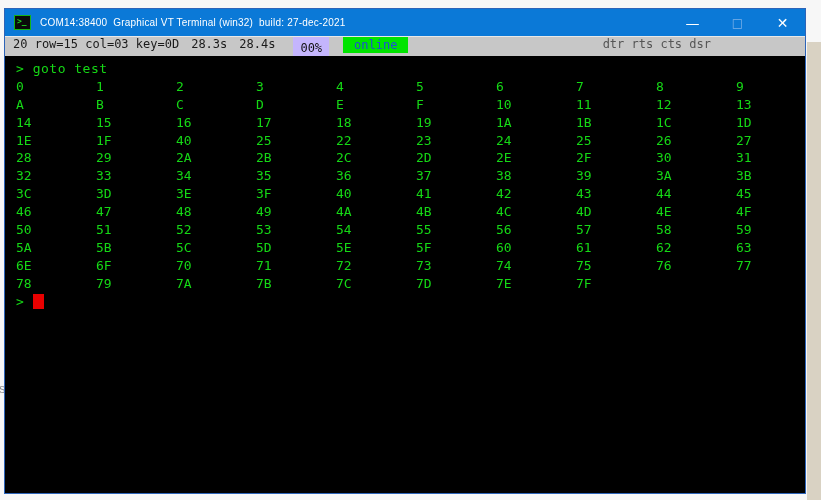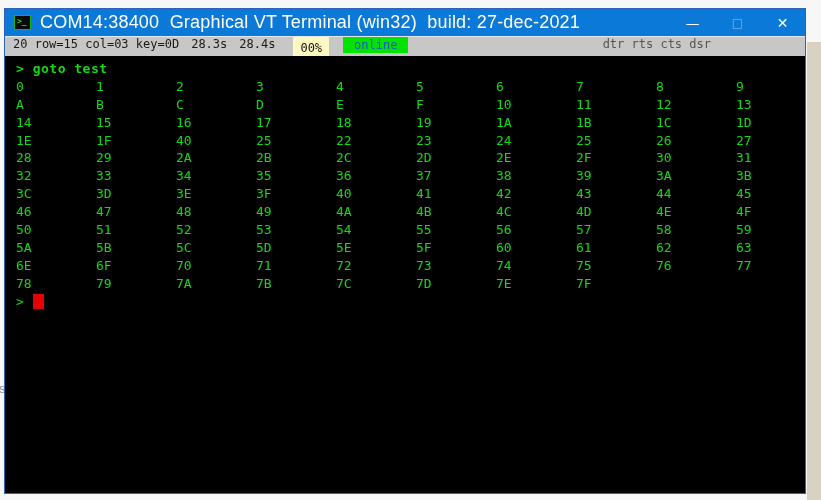--- a/index.html
+++ b/index.html
@@ -27,54 +27,54 @@
     height:27px;flex:0 0 27px;background:#0b79d7;color:#fff;
     display:flex;align-items:center;padding-left:9px;
   }
   .term-icon{
     width:17px;height:15px;flex:0 0 17px;background:#0a0a0a;
     border:1px solid #15b515;box-sizing:border-box;
     color:#22d822;font:bold 8px/11px "DejaVu Sans Mono",monospace;
     text-align:left;padding-left:2px;margin-right:9px;
   }
   .title-text{
-    font-size:18px;white-space:pre;letter-spacing:.2px;
+    font-size:10px;white-space:pre;letter-spacing:.2px;
   }
   .tb-spacer{flex:1;}
   .tb-btn{
     width:45px;height:27px;display:flex;align-items:center;justify-content:center;
     color:#fff;font-size:14px;font-family:"DejaVu Sans",sans-serif;
   }
   .tb-btn.dim{color:#7fb2e8;font-size:12px;}
   
   .statusbar{
     height:20px;flex:0 0 20px;background:#c7c7c7;border-top:1px solid #e8e8e8;
     display:flex;align-items:flex-start;box-sizing:border-box;
     font:12px "DejaVu Sans Mono",monospace;color:#1a1a1a;
     padding:0 0 0 8px;
   }
   .sb-left{white-space:pre;}
   .sb-time{margin-left:12px;}
   .badge{
-    margin-left:18px;padding:4px 7px;background:#fef9c3;color:#111;
+    margin-left:18px;padding:4px 7px;background:#c4b5fd;color:#111;
   }
   .badge.online{
     margin-left:14px;padding:1px 11px;background:#00e400;color:#1d4ed8;
   }
   .sb-spacer{flex:1;}
   .sb-signals{color:#555;margin-right:94px;white-space:pre;}
   
   .terminal{
     flex:1;background:#000;overflow:hidden;
     padding:4px 0 0 11px;
     font:13px/17.9px "DejaVu Sans Mono",monospace;color:#15d815;
   }
   .term-line{height:17.9px;white-space:pre;}
   .term-line .cell{display:inline-block;width:80px;}
-  .cmd-line{font-weight:bold;letter-spacing:.5px;}
+  .cmd-line{font-weight:normal;letter-spacing:.5px;}
   .prompt-line{display:flex;align-items:center;height:17.9px;}
   .cursor{
     display:inline-block;width:11px;height:15px;background:#e80000;
     margin-left:9px;
   }
 </style>
 </head>
 <body>
 
 <div class="desktop-right"></div>

